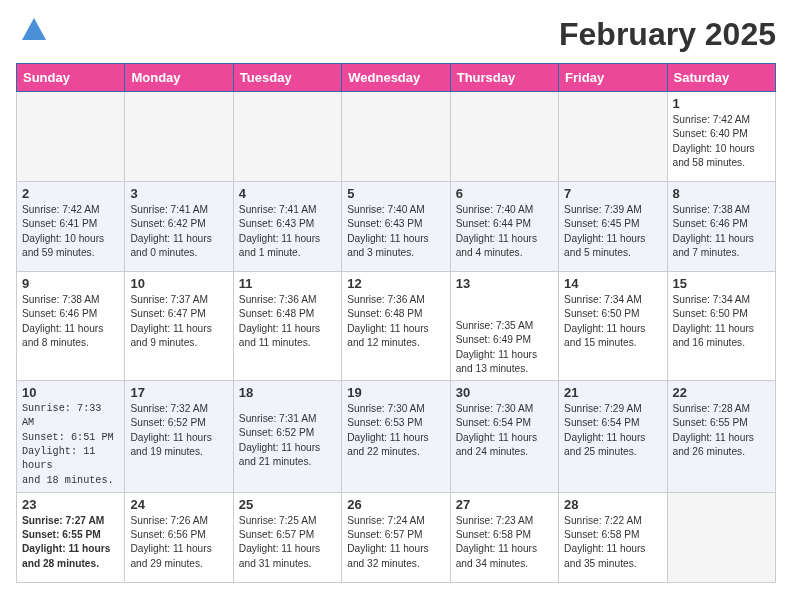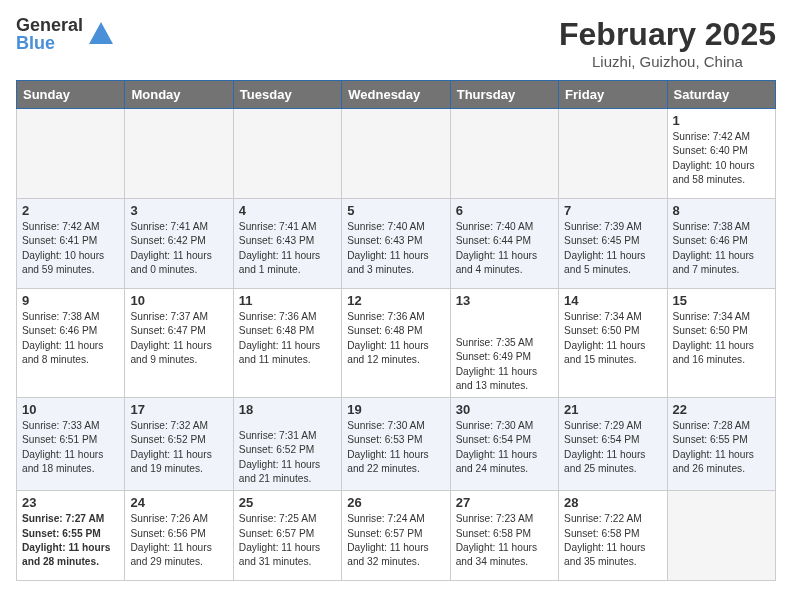--- a/index.html
+++ b/index.html
@@ -52,21 +52,21 @@
     .location {
       font-size: 15px;
       color: #555;
     }
     .calendar {
       width: 100%;
       border-collapse: collapse;
       border: 1px solid #ccc;
     }
     .calendar th {
-      background: #737373;
+      background: #ec4899;
       color: #fff;
       font-size: 13px;
       font-weight: bold;
       padding: 6px 6px;
       text-align: left;
       border: 1px solid #2d6aaa;
     }
     .calendar td {
       vertical-align: top;
       border: 1px solid #ccc;
@@ -94,31 +94,26 @@
     }
     .row-shade td {
       background: #f0f4fa;
     }
   </style>
 </head>
 <body>
 
 <div class="header">
   <div class="logo">
-    <div class="logo-text">
-      <span class="logo-general">General</span>
-      <span class="logo-blue">Blue</span>
-    </div>
     <svg class="logo-icon" viewBox="0 0 28 28" xmlns="http://www.w3.org/2000/svg">
       <polygon points="14,2 26,24 2,24" fill="#4a90d9"></polygon>
     </svg>
   </div>
   <div class="title-block">
     <div class="month-title">February 2025</div>
-    <div class="location">Liuzhi, Guizhou, China</div>
   </div>
 </div>
 
 <table class="calendar">
   <thead>
     <tr>
     <th>Sunday</th>
         <th>Monday</th>
         <th>Tuesday</th>
         <th>Wednesday</th>
@@ -241,21 +236,21 @@
           <span class="day-num">15</span>
           <div class="day-info" style="white-space: pre-line;">Sunrise: 7:34 AM
 Sunset: 6:50 PM
 Daylight: 11 hours
 and 16 minutes.</div>
         </td>
       </tr>
       <tr class="row-shade">
         <td>
           <span class="day-num">10</span>
-          <div class="day-info" style="white-space: pre-line;">Sunrise: 7:33 AM
+          <div class="day-info" style="white-space: pre-line; font-family: Liberation Mono, monospace;">Sunrise: 7:33 AM
 Sunset: 6:51 PM
 Daylight: 11 hours
 and 18 minutes.</div>
         </td>
         <td>
           <span class="day-num">17</span>
           <div class="day-info" style="white-space: pre-line;">Sunrise: 7:32 AM
 Sunset: 6:52 PM
 Daylight: 11 hours
 and 19 minutes.</div>

